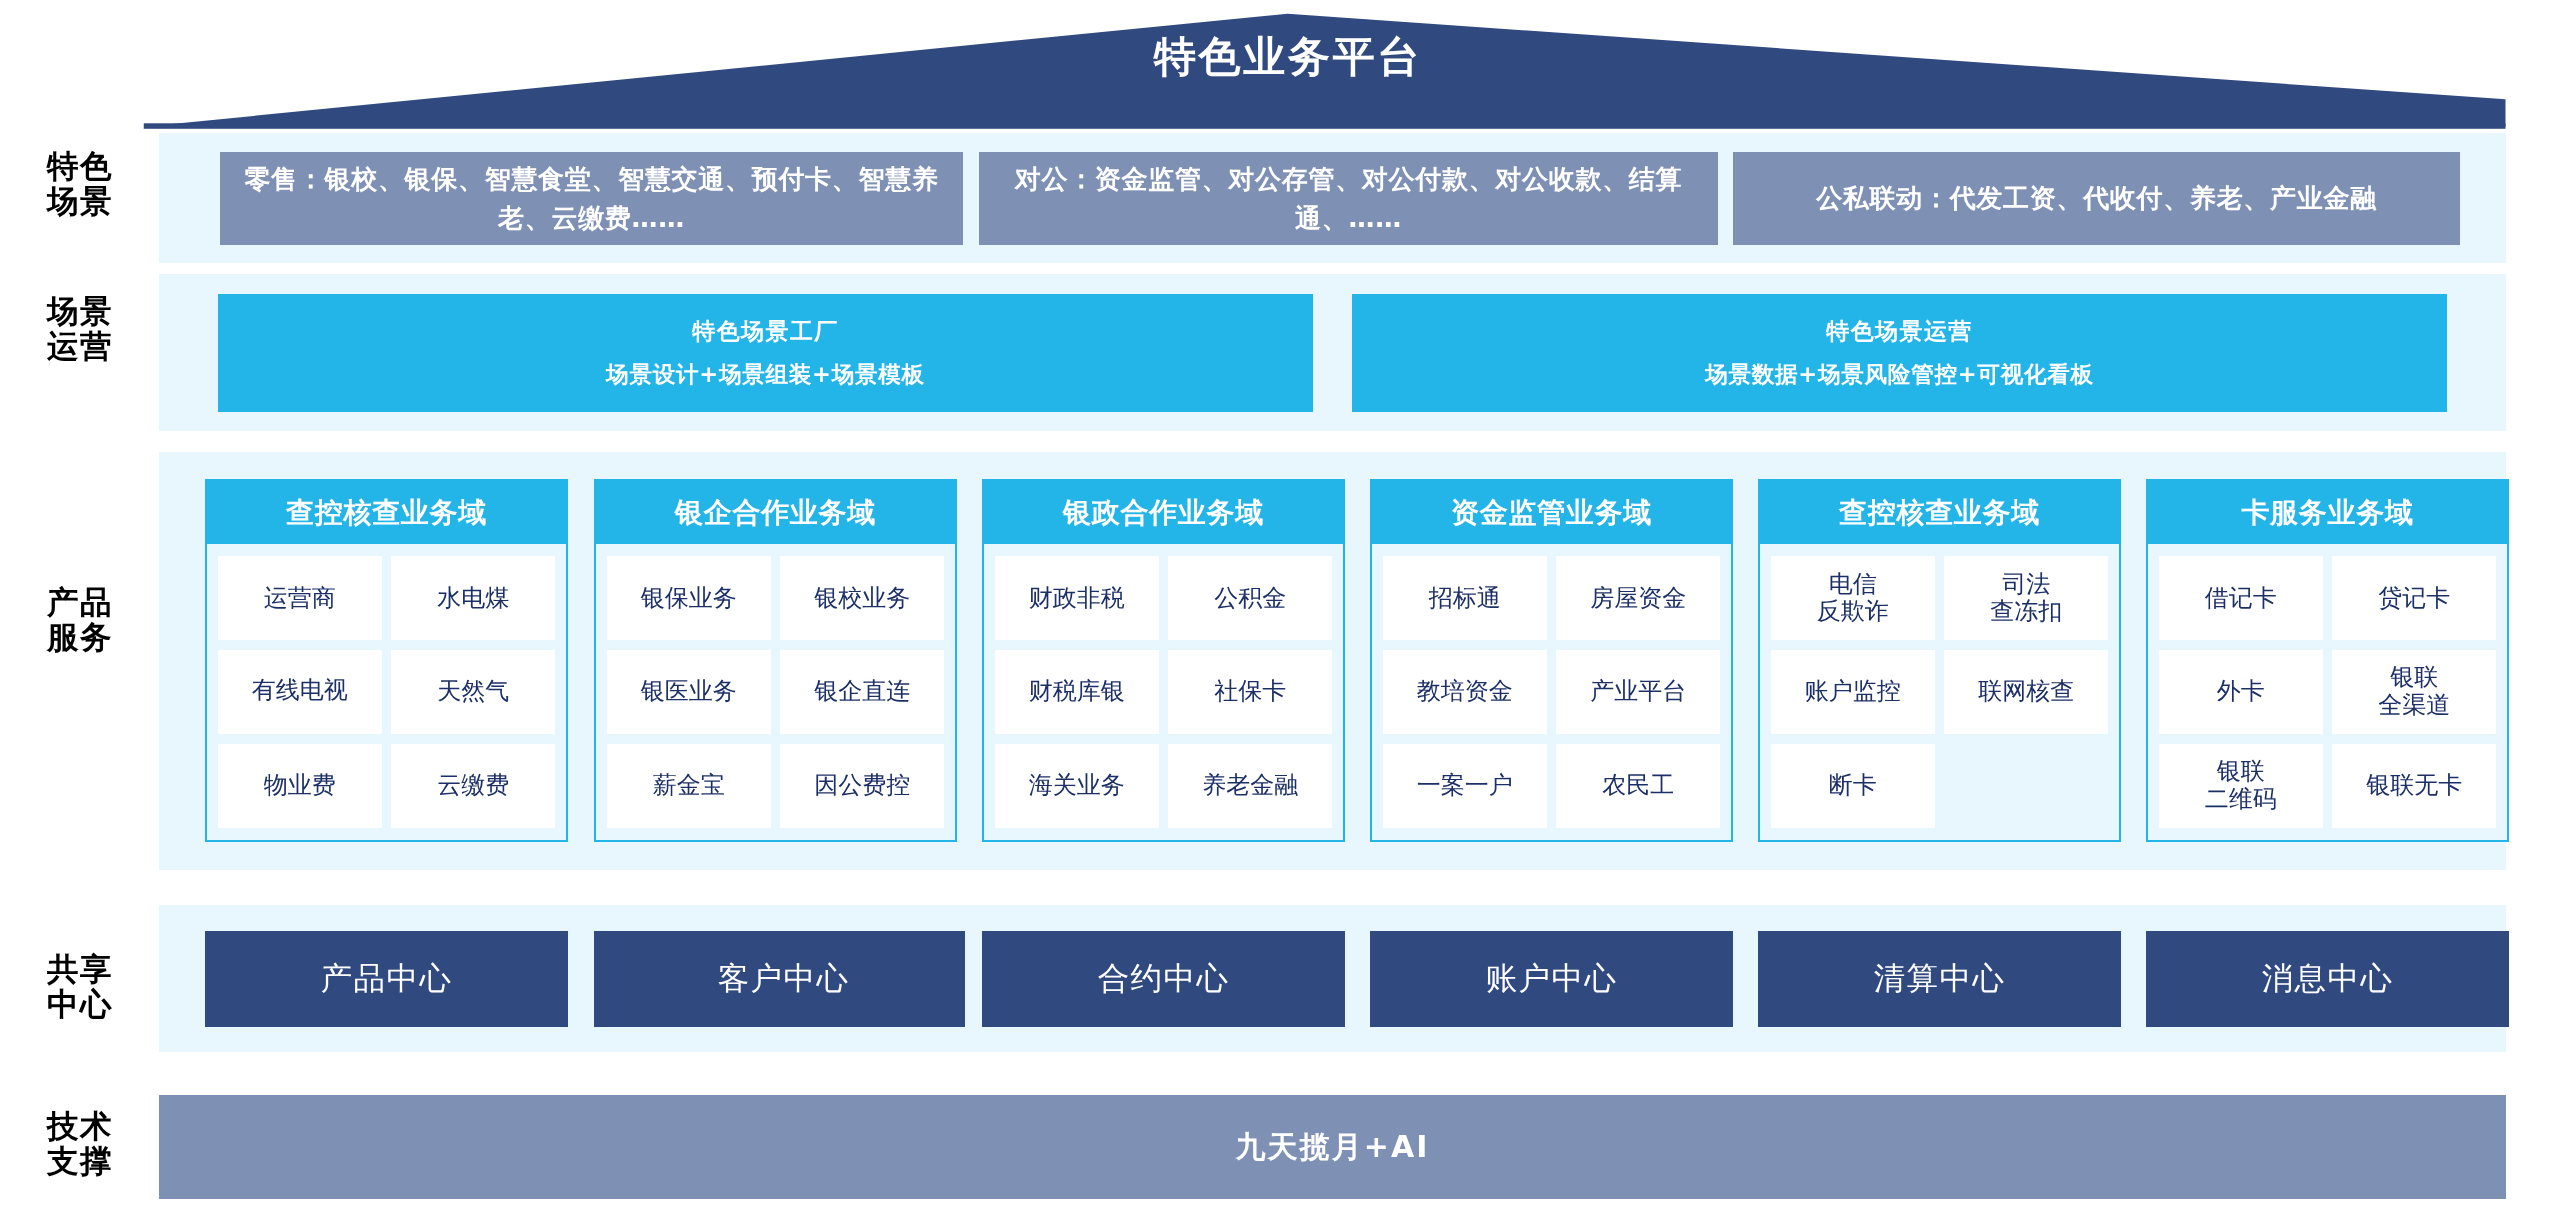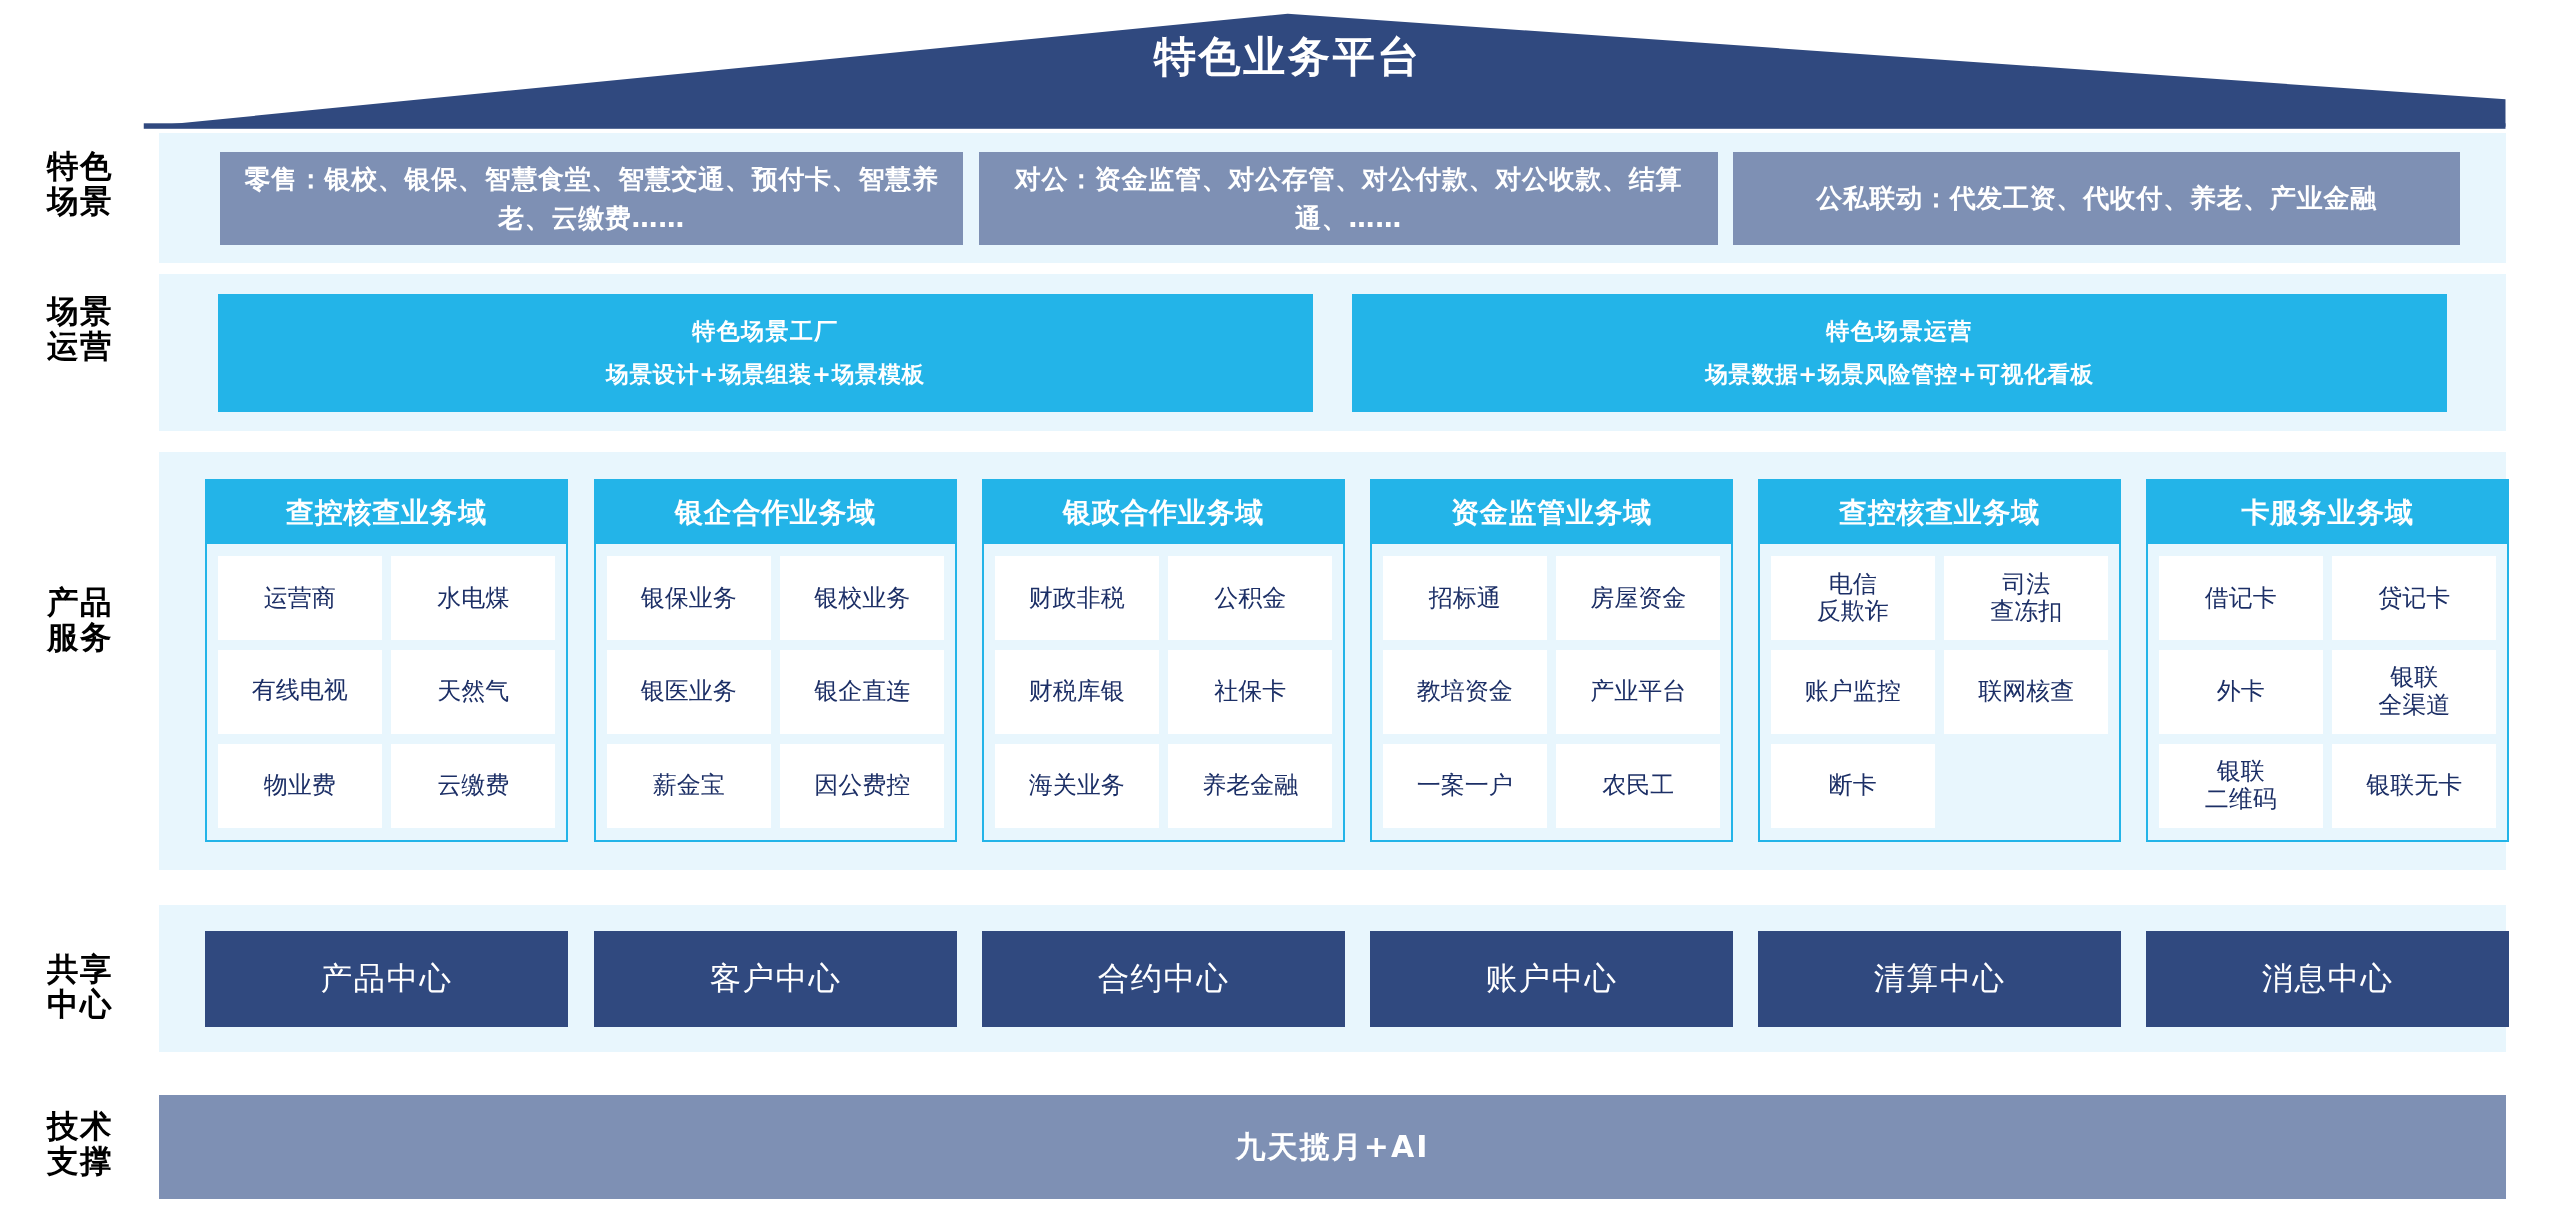--- a/index.html
+++ b/index.html
@@ -184,21 +184,21 @@
     <div class="prod-cell" style="white-space: pre-line;">银联无卡</div>
   </div>
 </div>
 
 <div class="row-label" style="top: 952px; white-space: pre-line;">共享
 中心</div>
 <div class="panel" style="left:159px;top:905px;width:2347px;height:147px;"></div>
 <div class="center-box" style="left:205px;top:931px;width:363px;height:96px;">
   <span>产品中心</span>
 </div>
-<div class="center-box" style="left:594px;top:931px;width:363px;height:96px;">
+<div class="center-box" style="left:594px;top:931px;width:363px;height:96px;padding-left:8px;">
   <span>客户中心</span>
 </div>
 <div class="center-box" style="left:982px;top:931px;width:363px;height:96px;">
   <span>合约中心</span>
 </div>
 <div class="center-box" style="left:1370px;top:931px;width:363px;height:96px;">
   <span>账户中心</span>
 </div>
 <div class="center-box" style="left:1758px;top:931px;width:363px;height:96px;">
   <span>清算中心</span>

